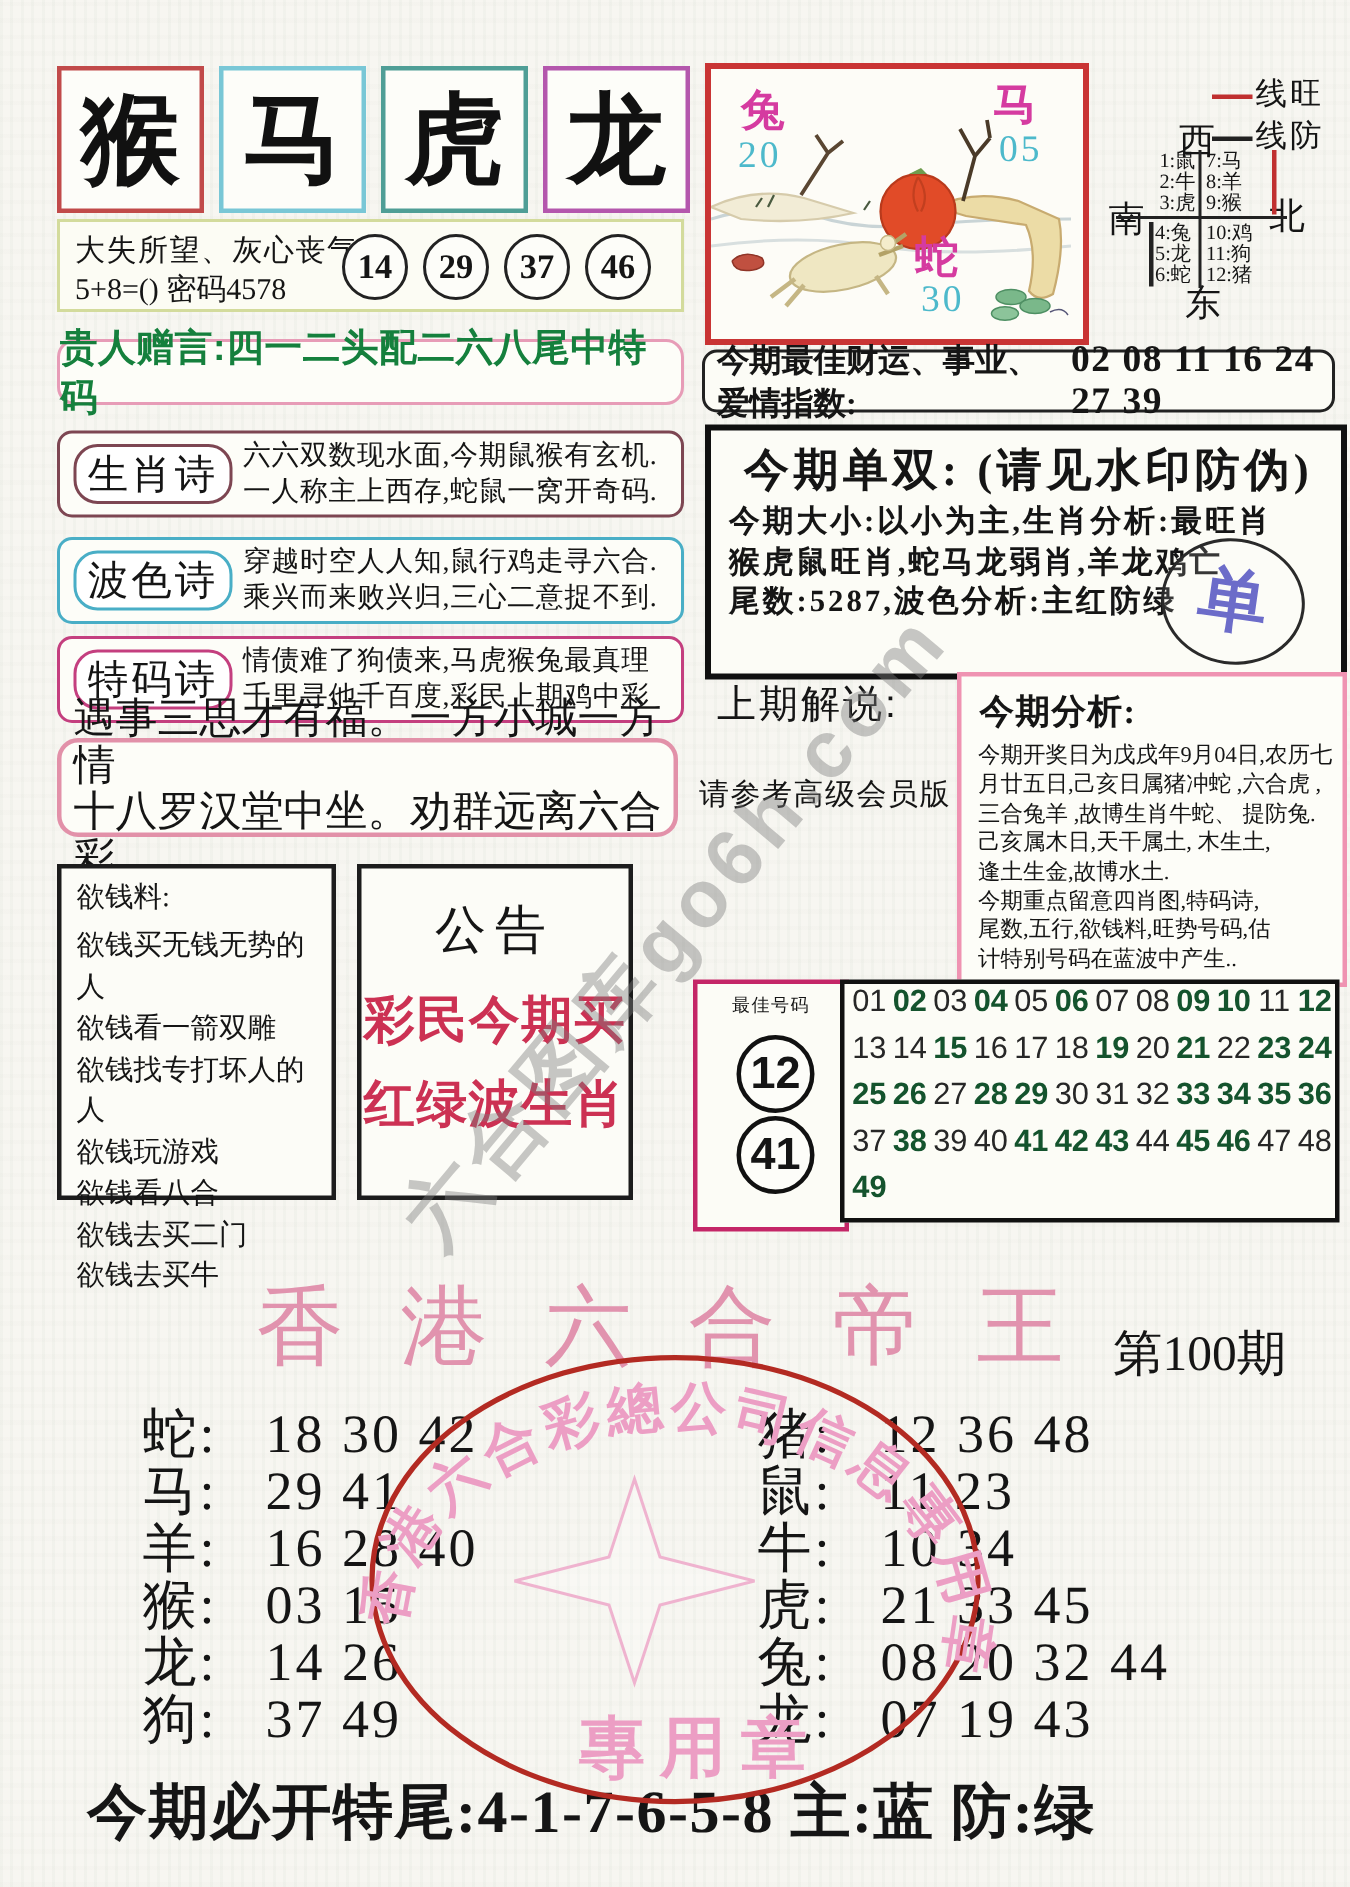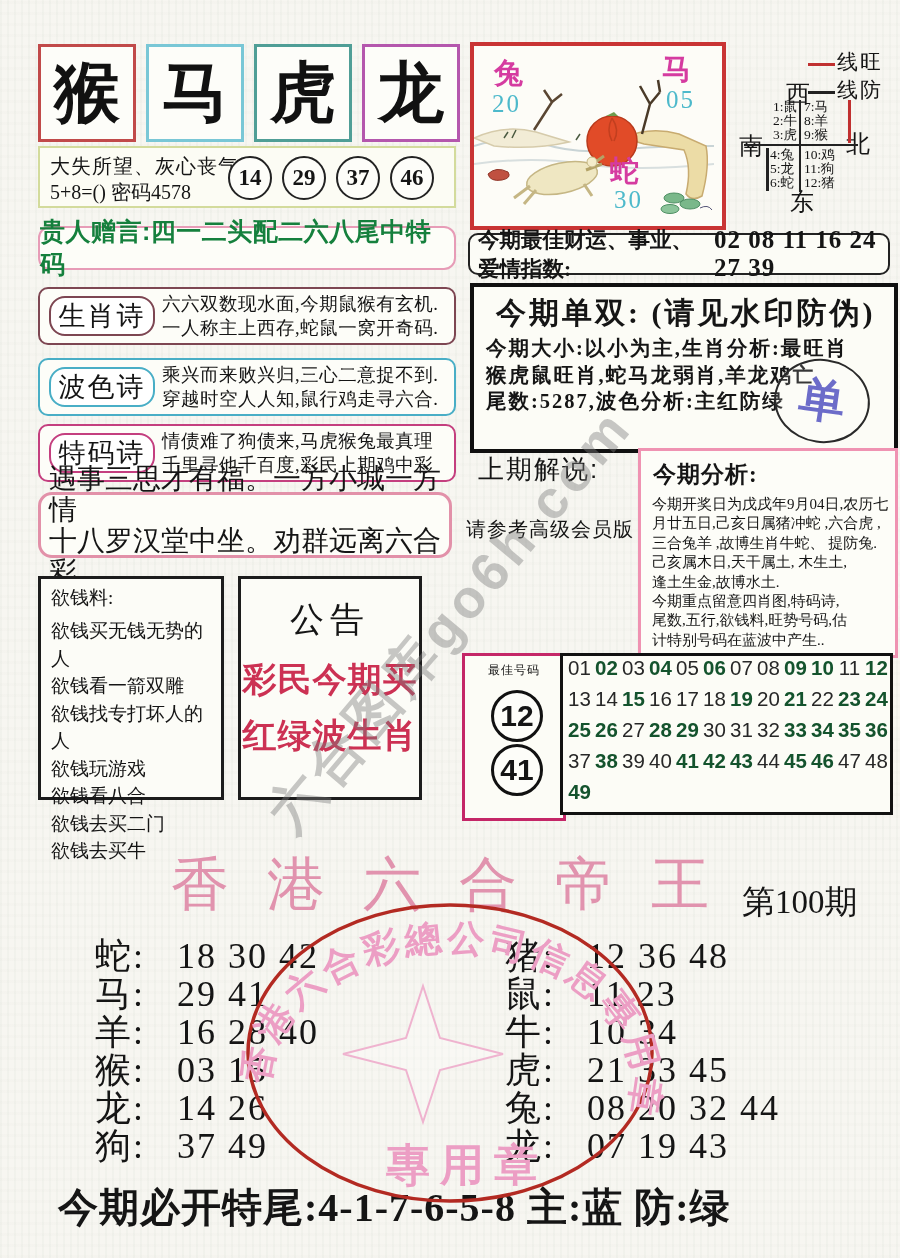--- a/index.html
+++ b/index.html
@@ -125,22 +125,22 @@
   <div class="abs poem" style="top: 287px; border-color: rgb(125, 70, 82);">
     <div class="pill" style="border-color: rgb(125, 70, 82); text-align: right;">生肖诗</div>
     <div class="ptxt">
       <div>六六双数现水面,今期鼠猴有玄机.</div>
       <div>一人称主上西存,蛇鼠一窝开奇码.</div>
     </div>
   </div>
   <div class="abs poem" style="top: 358px; border-color: rgb(73, 174, 198);">
     <div class="pill" style="border-color: rgb(73, 174, 198); font-family: Liberation Mono, monospace;">波色诗</div>
     <div class="ptxt">
+      <div>穿越时空人人知,鼠行鸡走寻六合.</div>
       <div>乘兴而来败兴归,三心二意捉不到.</div>
-      <div>穿越时空人人知,鼠行鸡走寻六合.</div>
     </div>
   </div>
   <div class="abs poem" style="top: 424px; border-color: rgb(196, 63, 127);">
     <div class="pill" style="border-color: rgb(196, 63, 127);">特码诗</div>
     <div class="ptxt">
       <div>情债难了狗债来,马虎猴兔最真理</div>
       <div>千里寻他千百度,彩民上期鸡中彩</div>
     </div>
   </div>
 

